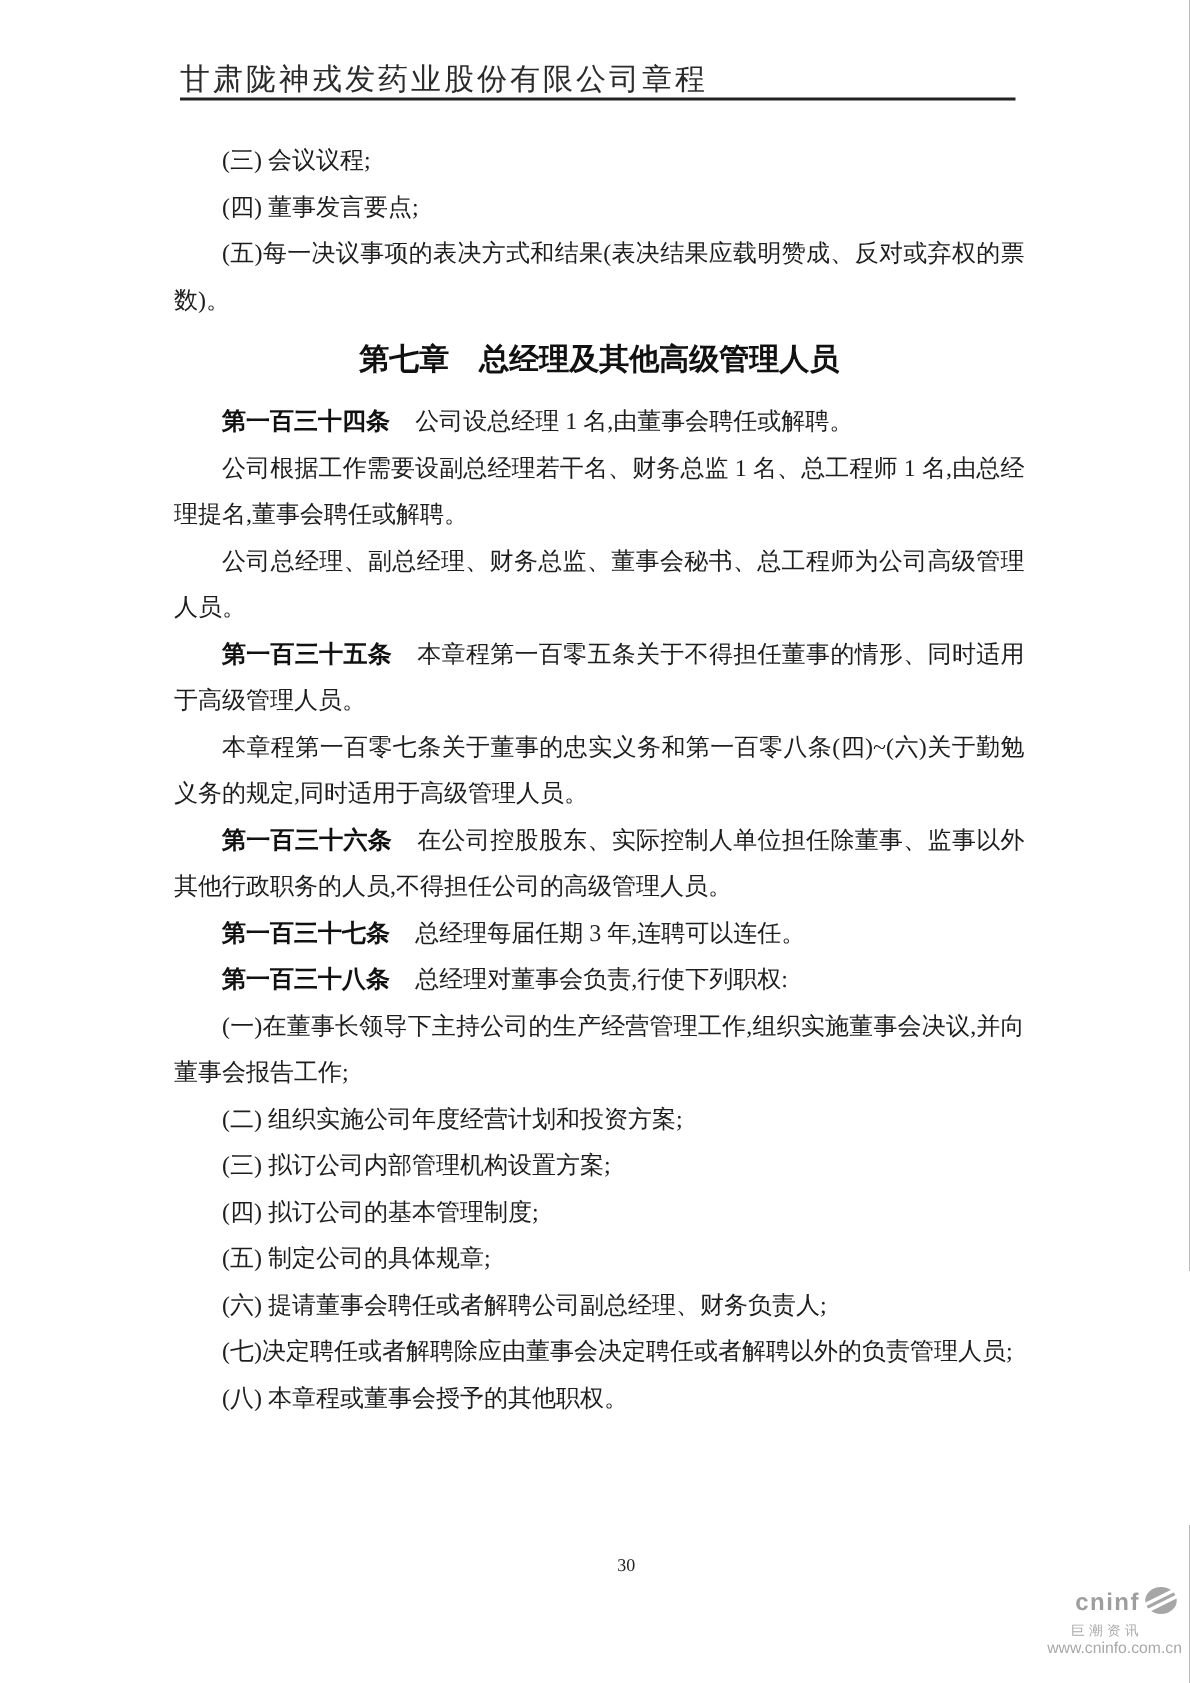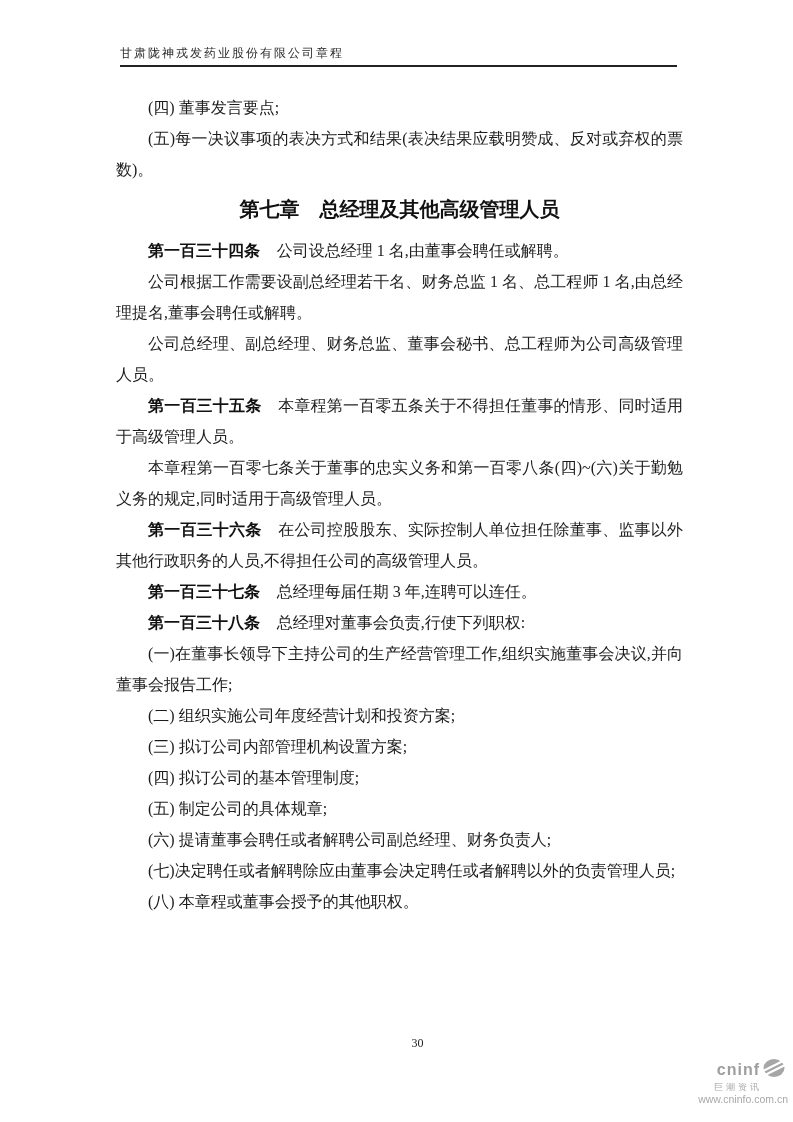--- a/index.html
+++ b/index.html
@@ -17,21 +17,21 @@
   
   .page-header {
     position: absolute;
     top: 45px;
     left: 120px;
     width: 557px;
     border-bottom: 2px solid #222222;
     padding-bottom: 3px;
   }
   .page-header .title {
-    font-size: 12px;
+    font-size: 20px;
     line-height: 17px;
     letter-spacing: 2px;
     color: #2b2b2b;
   }
   
   .doc {
     position: absolute;
     top: 92px;
     left: 116px;
     width: 567px;
@@ -106,20 +106,21 @@
 </head>
 <body>
 
 <div class="page">
 
   <div class="page-header">
     <div class="title">甘肃陇神戎发药业股份有限公司章程</div>
   </div>
 
   <div class="doc">
+    <p>(三) 会议议程;</p>
     <p>(四) 董事发言要点;</p>
     <p>(五)每一决议事项的表决方式和结果(表决结果应载明赞成、反对或弃权的票数)。</p>
 
     <div class="chapter-heading">第七章　总经理及其他高级管理人员</div>
 
     <p><span class="art">第一百三十四条</span><span>公司设总经理 1 名,由董事会聘任或解聘。</span></p>
     <p>公司根据工作需要设副总经理若干名、财务总监 1 名、总工程师 1 名,由总经理提名,董事会聘任或解聘。</p>
     <p>公司总经理、副总经理、财务总监、董事会秘书、总工程师为公司高级管理人员。</p>
     <p><span class="art">第一百三十五条</span><span>本章程第一百零五条关于不得担任董事的情形、同时适用于高级管理人员。</span></p>
     <p>本章程第一百零七条关于董事的忠实义务和第一百零八条(四)~(六)关于勤勉义务的规定,同时适用于高级管理人员。</p>

